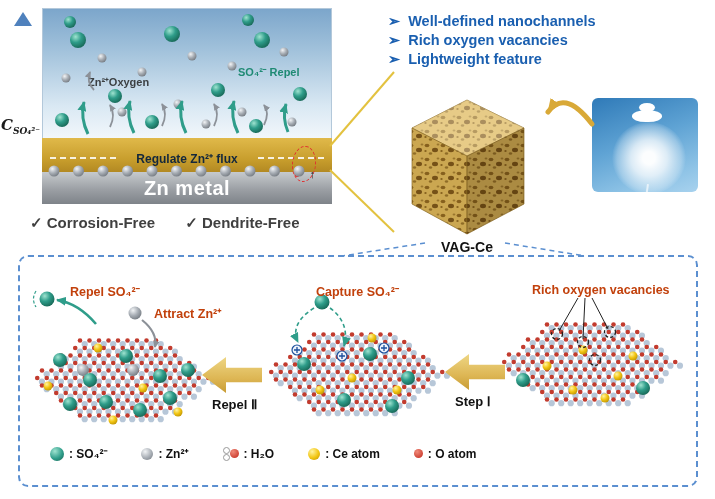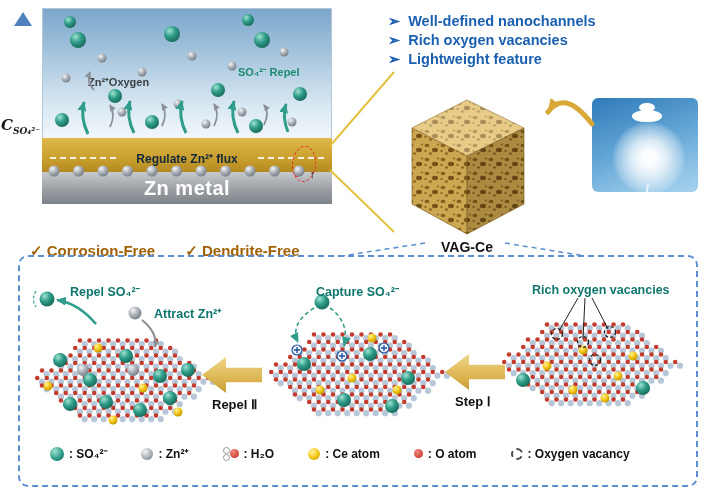--- a/index.html
+++ b/index.html
@@ -29,21 +29,21 @@
 
   
   .c-arrow{position:absolute;left:14px;top:12px;width:18px;z-index:2;}
   .c-arrow .tri{width:0;height:0;border-left:9px solid transparent;border-right:9px solid transparent;
                 border-bottom:14px solid #4f81bd;}
   .c-arrow .stem{width:8px;height:82px;background:#4f81bd;margin:0 auto;}
   .c-label{position:absolute;left:1px;top:116px;font-family:"DejaVu Serif",serif;font-style:italic;
            font-weight:bold;font-size:15px;color:#1a1a1a;z-index:2;}
   .c-label sub{font-size:9px;}
 
-  .checks{position:absolute;left:30px;top:214px;font-size:15px;font-weight:bold;color:#a16207;z-index:2;margin-top:28px;}
+  .checks{position:absolute;left:30px;top:214px;font-size:15px;font-weight:bold;color:#404040;z-index:2;}
   .checks span{margin-right:26px;}
 
   
   .features{position:absolute;left:388px;top:10px;margin:0;padding:0;list-style:none;z-index:2;}
   .features li{display:flex;align-items:baseline;margin:3px 0;font-size:14.5px;font-weight:bold;color:#1a5fb0;}
   .features .b{margin-right:8px;}
 
   
   .cube-wrap{position:absolute;left:392px;top:86px;width:150px;height:154px;z-index:3;}
   .cube-label{position:absolute;left:431px;top:239px;width:72px;text-align:center;
@@ -54,21 +54,21 @@
          background:linear-gradient(160deg,#2f7ab8 0%,#5fa3d4 45%,#8ec3e6 80%,#a8d2ee 100%);z-index:3;}
   .fluff{position:absolute;left:20px;top:24px;width:74px;height:72px;border-radius:50%;
          background:radial-gradient(circle,rgba(255,255,255,.98) 12%,rgba(255,255,255,.75) 35%,rgba(255,255,255,.28) 62%,transparent 72%);}
   .stem{position:absolute;left:54px;top:86px;width:2px;height:14px;background:rgba(255,255,255,.65);transform:rotate(8deg);}
   .cap{position:absolute;left:40px;top:12px;width:30px;height:12px;background:#fff;border-radius:50% 50% 45% 45%;}
   .cap::before{content:'';position:absolute;left:7px;top:-7px;width:16px;height:9px;background:#fff;border-radius:50%;}
 
   
   .bottom-panel{position:absolute;left:18px;top:255px;width:680px;height:232px;box-sizing:border-box;
                 border:2px dashed #5b8fd0;border-radius:10px;z-index:6;}
-  .bp-label{position:absolute;font-size:12.5px;font-weight:bold;color:#0f766e;white-space:nowrap;}
+  .bp-label{position:absolute;font-size:12.5px;font-weight:bold;color:#c2410c;white-space:nowrap;}
   .lab-repel2{left:50px;top:26px;}
   .lab-attract2{left:134px;top:48px;}
   .lab-capture{left:296px;top:26px;}
   .lab-rich{left:512px;top:26px;}
   .step-arrow{position:absolute;width:60px;height:36px;
               background:linear-gradient(180deg,#eed684 0%,#ddb654 60%,#c89c34 100%);
               clip-path:polygon(0% 50%,40% 0%,40% 30%,100% 30%,100% 70%,40% 70%,40% 100%);}
   .step2-arrow{left:182px;top:100px;}
   .step1-arrow{left:425px;top:97px;}
   .step-label{position:absolute;font-size:13px;font-weight:bold;color:#111;}
@@ -196,24 +196,20 @@
           </span>
         <span>: H₂O</span>
       </div>
       <div class="legend-item">
         <span class="sw-ce"></span>
         <span>: Ce atom</span>
       </div>
       <div class="legend-item">
         <span class="sw-o"></span>
         <span>: O atom</span>
-      </div>
-      <div class="legend-item">
-        <span class="sw-vac"></span>
-        <span>: Oxygen vacancy</span>
       </div>
     </div>
   </div>
 
   <svg id="overlay">
       <defs>
         <radialGradient id="gTeal" cx="35%" cy="30%" r="80%">
           <stop offset="0%" stop-color="#9fe3d0"></stop>
           <stop offset="45%" stop-color="#2f9d8a"></stop>
           <stop offset="100%" stop-color="#14604f"></stop>

